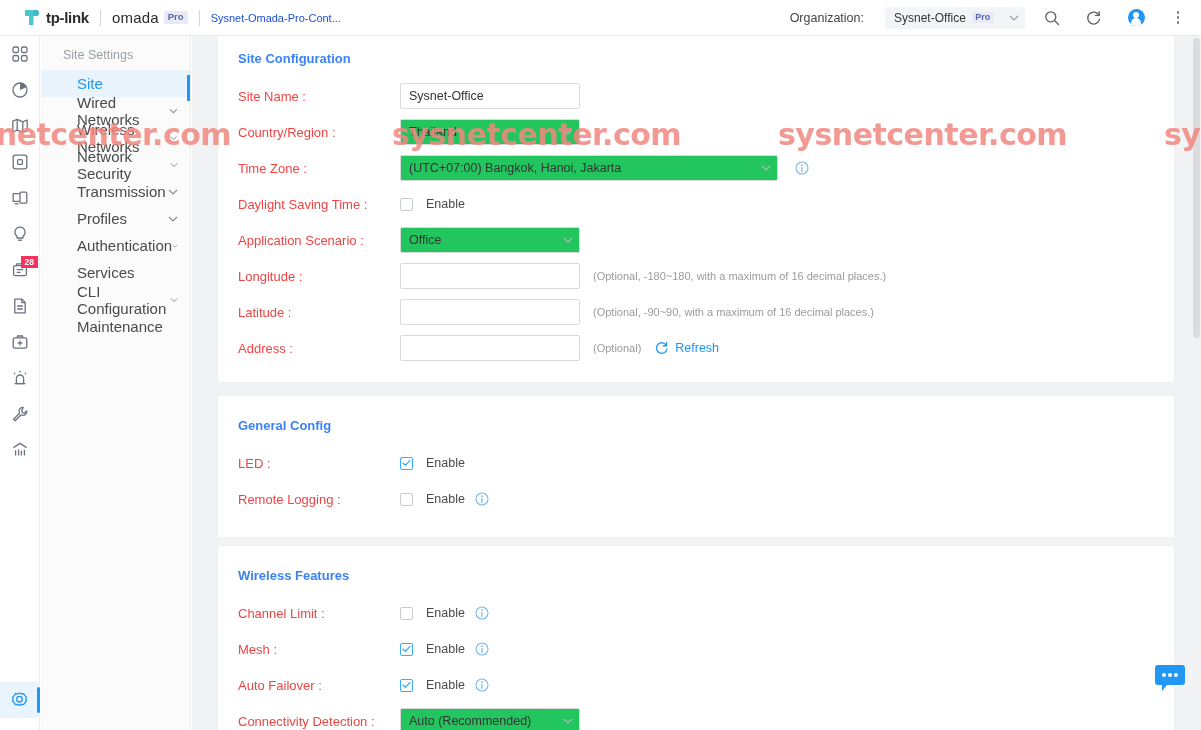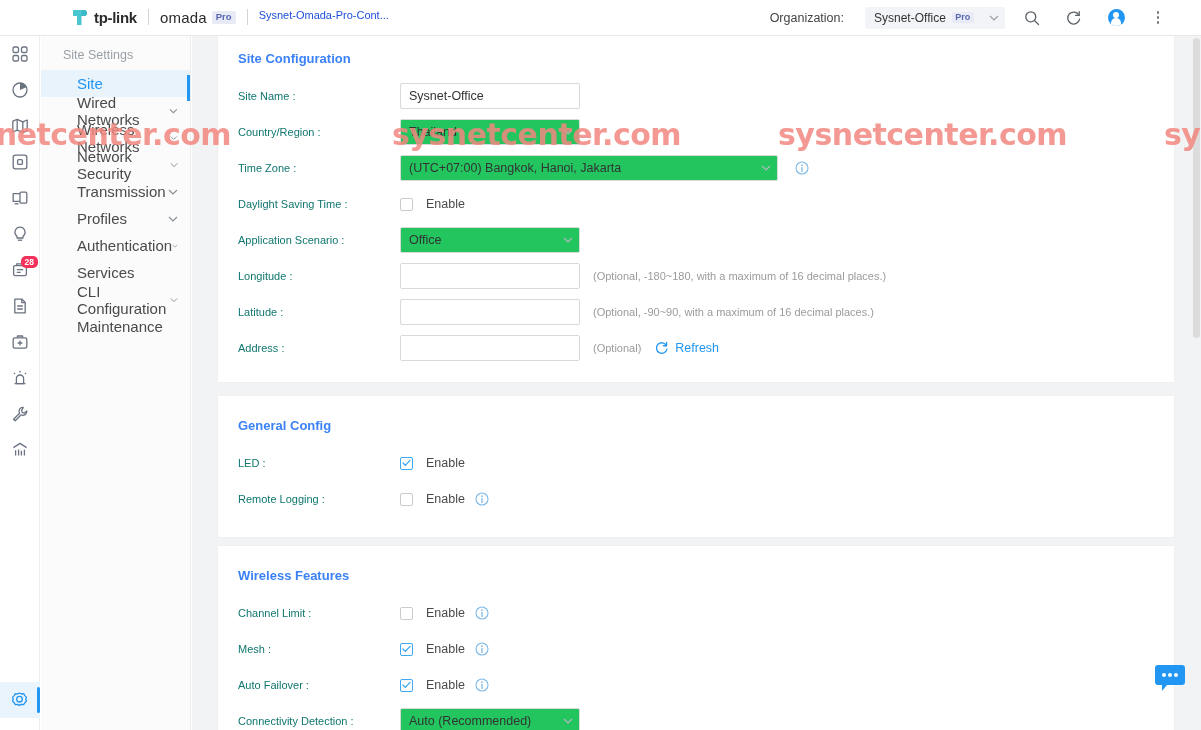--- a/index.html
+++ b/index.html
@@ -13,21 +13,21 @@
 
   
   .header {
     position: absolute; top: 0; left: 0;
     width: 1201px; height: 36px;
     background: #ffffff;
     border-bottom: 1px solid #e8e8e8;
     display: flex; align-items: center;
     z-index: 40;
   }
-  .brand { display: flex; align-items: flex-start; padding-left: 24px; margin-left: 48px; }
+  .brand { display: flex; align-items: center; padding-left: 24px; }
   .tplink-logo { display: flex; align-items: center; gap: 3px; }
   .tp-mark { width: 19px; height: 17px; }
   .tp-word {
     font-size: 15px; font-weight: bold; color: #2b2b2b;
     letter-spacing: -0.3px;
   }
   .hsep {
     width: 1px; height: 16px; background: #d4d4d4; margin: 0 11px;
   }
   .omada-wrap { display:flex; align-items:center; gap:5px; }
@@ -39,21 +39,21 @@
     background: #e8eaf6; color: #5768b0;
     font-size: 9.5px; font-weight: bold;
     padding: 1.5px 4px; border-radius: 2px;
     line-height: 1.1;
   }
   .ctrl-title {
     font-size: 11px; color: #1d4ed8;
   }
   .header-right {
     margin-left: auto; display: flex; align-items: center;
-    padding-right: 28px; gap: 12px;
+    padding-right: 8px; gap: 12px;
   }
   .org-label { font-size: 12.5px; color: #444; margin-right: 9px; }
   .org-select {
     width: 140px; height: 22px;
     background: #f2f4f7; border-radius: 2px;
     display: flex; align-items: center;
     padding: 0 6px 0 9px; gap: 6px;
     font-size: 12px; color: #333;
   }
   .org-select .pro-badge { font-size: 9px; padding: 1px 3.5px; }
@@ -90,21 +90,21 @@
   .rail-item {
     width: 40px; height: 36px;
     display: flex; align-items: center; justify-content: center;
     position: relative; cursor: pointer;
     color: #6b7280;
   }
   .rail-item.badge-host .rail-badge {
     position: absolute; top: 4px; right: 2px;
     background: #f5325b; color: #fff;
     font-size: 8.5px; font-weight: bold;
-    border-radius: 5px; padding: 0.5px 3.5px;
+    border-radius: 0; padding: 0.5px 3.5px;
     line-height: 1.35;
   }
   .rail-spacer { flex: 1; }
   .rail-item.active {
     background: #eaf4fd; color: #2196f3;
   }
   .rail-item.active::after {
     content: ''; position: absolute; right: 0; top: 5px;
     width: 3px; height: 26px; background: #2196f3; border-radius: 2px;
   }
@@ -154,21 +154,21 @@
     font-size: 13px; font-weight: bold; color: #3b82f6;
     padding: 14px 0 0 20px;
   }
   .frow {
     display: flex; align-items: center;
     height: 36px;
     padding-left: 20px;
   }
   .flabel {
     width: 162px; flex: 0 0 162px;
-    font-size: 11px; color: #0f766e;
+    font-size: 13px; color: #ef4444;
   }
   .finput {
     width: 180px; height: 26px;
     border: 1px solid #d9d9d9; border-radius: 2px;
     background: #fff;
     font-size: 12.5px; color: #333;
     padding: 0 8px;
     display: flex; align-items: center;
     font-family: "Liberation Sans", sans-serif;
   }

